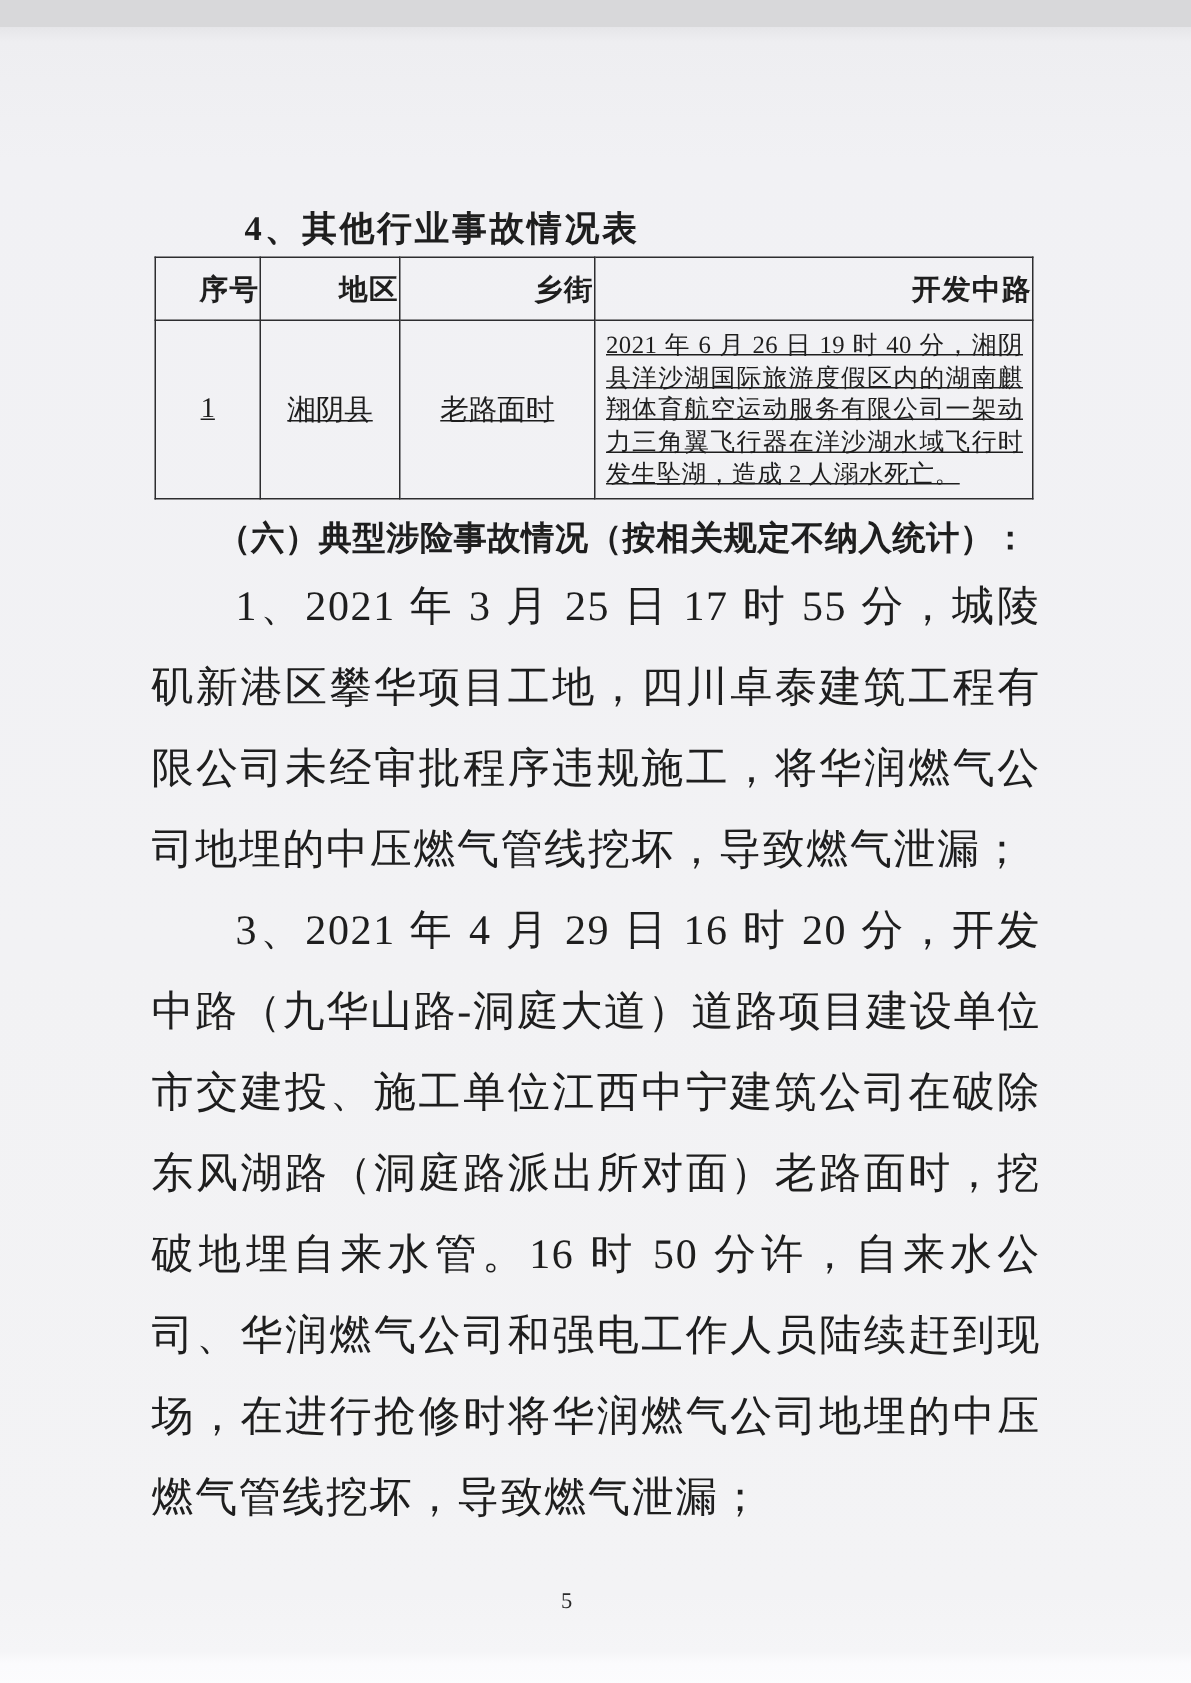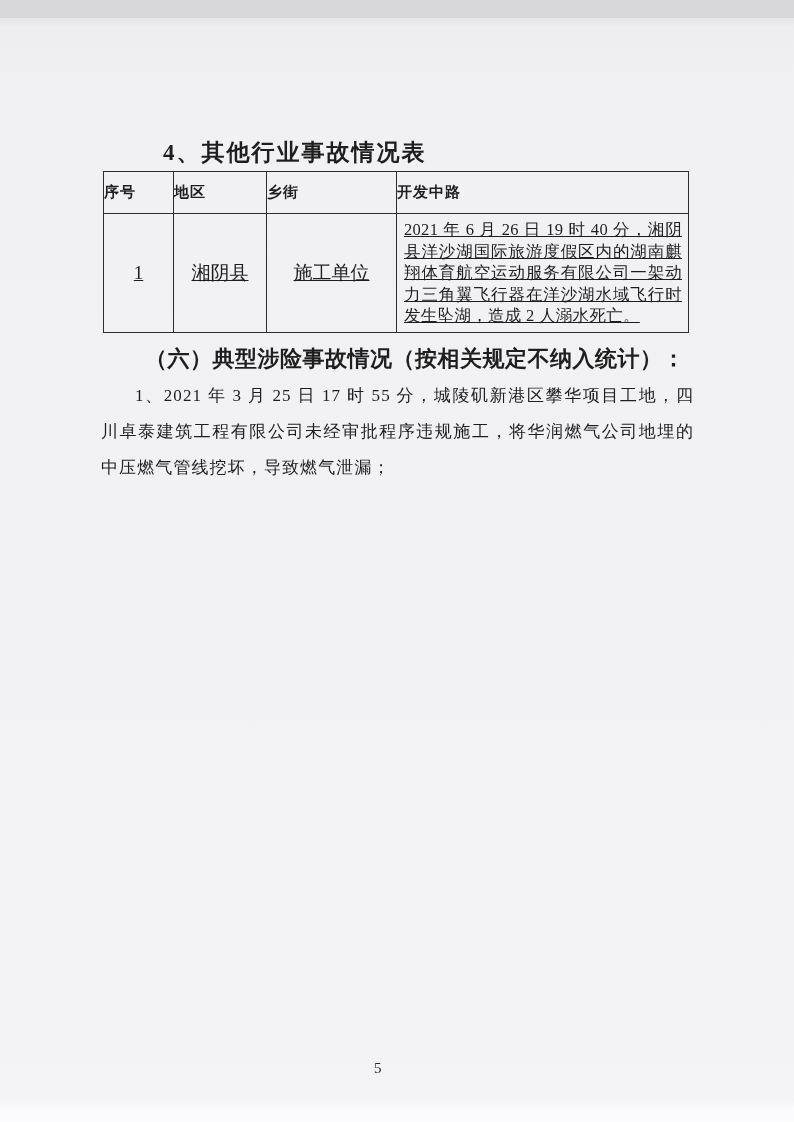--- a/index.html
+++ b/index.html
@@ -47,24 +47,24 @@
     width: 585px;
     background: transparent;
   }
   table.accident-table th,
   table.accident-table td {
     border: 1.5px solid #2d2d2f;
     padding: 0;
   }
   table.accident-table th {
     height: 41px;
-    font-size: 15px;
+    font-size: 19px;
     font-weight: 600;
     letter-spacing: 1px;
-    text-align: left;
+    text-align: right;
     vertical-align: middle;
   }
   table.accident-table td {
     height: 110px;
     font-size: 19px;
     text-align: center;
     vertical-align: middle;
     text-decoration: underline;
   }
   table.accident-table td.summary {
@@ -79,22 +79,22 @@
     margin: 7px 0 0 0;
     font-size: 22px;
     font-weight: 700;
     line-height: 38px;
     letter-spacing: 0.5px;
     text-indent: 2em;
     white-space: nowrap;
   }
   .body-paragraph {
     margin: 0;
-    font-size: 17px;
-    line-height: 36px;
+    font-size: 28px;
+    line-height: 54px;
     letter-spacing: 1.1px;
     text-indent: 2em;
     text-align: justify;
   }
   .page-number {
     position: absolute;
     left: 374px;
     top: 1042px;
     font-size: 15px;
     color: #2a2a2a;
@@ -120,26 +120,27 @@
           <th>序号</th>
           <th>地区</th>
           <th>乡街</th>
           <th>开发中路</th>
         </tr>
       </thead>
       <tbody>
         <tr>
           <td>1</td>
           <td>湘阴县</td>
-          <td>施工单位</td>
+          <td>老路面时</td>
           <td class="summary">2021 年 6 月 26 日 19 时 40 分，湘阴县洋沙湖国际旅游度假区内的湖南麒翔体育航空运动服务有限公司一架动力三角翼飞行器在洋沙湖水域飞行时发生坠湖，造成 2 人溺水死亡。</td>
         </tr>
       </tbody>
     </table>
 
     <h3 class="section-heading">（六）典型涉险事故情况（按相关规定不纳入统计）：</h3>
 
     <p class="body-paragraph">1、2021 年 3 月 25 日 17 时 55 分，城陵矶新港区攀华项目工地，四川卓泰建筑工程有限公司未经审批程序违规施工，将华润燃气公司地埋的中压燃气管线挖坏，导致燃气泄漏；</p>
+    <p class="body-paragraph">3、2021 年 4 月 29 日 16 时 20 分，开发中路（九华山路-洞庭大道）道路项目建设单位市交建投、施工单位江西中宁建筑公司在破除东风湖路（洞庭路派出所对面）老路面时，挖破地埋自来水管。16 时 50 分许，自来水公司、华润燃气公司和强电工作人员陆续赶到现场，在进行抢修时将华润燃气公司地埋的中压燃气管线挖坏，导致燃气泄漏；</p>
 
   </div>
 
   <div class="page-number">5</div>
 </div>
 
 </body></html>

